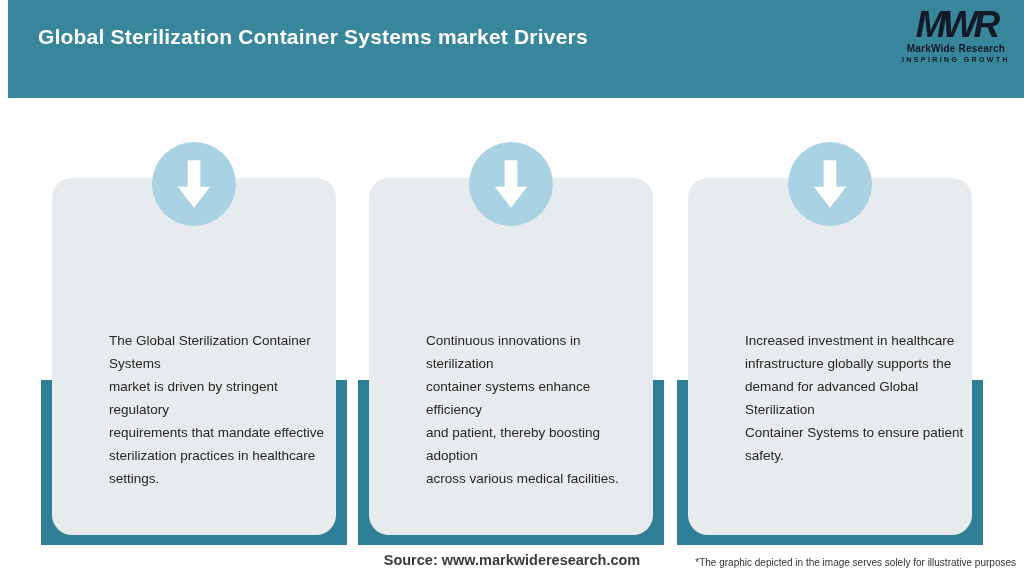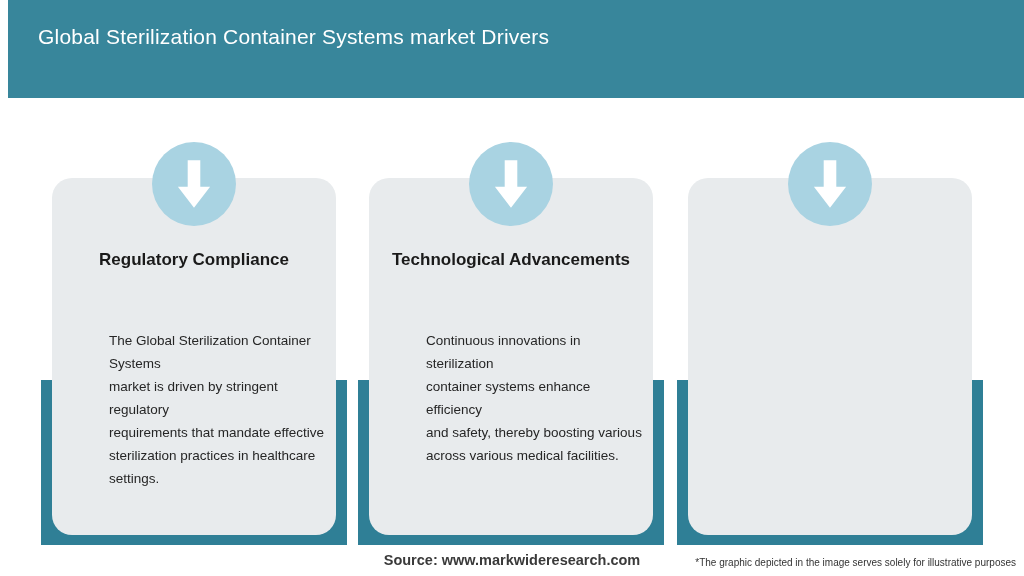--- a/index.html
+++ b/index.html
@@ -9,21 +9,21 @@
     font-family:"Liberation Sans",sans-serif;
     -webkit-font-smoothing:antialiased;
   }
   
   .header{
     position:absolute;left:8px;top:0;width:1016px;height:98px;
     background:var(--header-teal,#38869B);
   }
   .header-title{
     position:absolute;left:30px;top:25px;
-    font-size:21px;font-weight:normal;color:#ffffff;letter-spacing:.2px;
+    font-size:21px;font-weight:bold;color:#ffffff;letter-spacing:.2px;
   }
   .logo{
     position:absolute;right:12px;top:7px;width:112px;
     text-align:center;color:#111A26;line-height:1;
   }
   .logo-acronym{
     font-size:37px;font-weight:bold;font-style:italic;
     letter-spacing:-4px;line-height:.95;
   }
   .logo-name{font-size:10px;font-weight:bold;margin-top:2px;letter-spacing:.2px;}
@@ -66,56 +66,64 @@
   .disclaimer{
     position:absolute;right:8px;top:557px;
     font-size:10px;color:#333333;
   }
 </style>
 </head>
 <body>
 
 <div class="header">
   <div class="header-title">Global Sterilization Container Systems market Drivers</div>
+  <div class="logo">
+    <div class="logo-acronym">MWR</div>
+    <div class="logo-name">MarkWide Research</div>
+    <div class="logo-tagline">INSPIRING GROWTH</div>
+  </div>
 </div>
 
 <div class="card card-1">
   <div class="card-backing"></div>
   <div class="card-face"></div>
   <div class="card-badge">
     <svg viewBox="0 0 60 80" aria-hidden="true">
       <path d="M21 6 H39 V44 H53 L30 74 L7 44 H21 Z" fill="#ffffff"></path>
     </svg>
   </div>
-  <div class="card-title">Regulatory Compliance</div>
   <div class="card-body">The Global Sterilization Container Systems
 market is driven by stringent regulatory
 requirements that mandate effective
 sterilization practices in healthcare settings.</div>
 </div>
 
 <div class="card card-2">
   <div class="card-backing"></div>
   <div class="card-face"></div>
   <div class="card-badge">
     <svg viewBox="0 0 60 80" aria-hidden="true">
       <path d="M21 6 H39 V44 H53 L30 74 L7 44 H21 Z" fill="#ffffff"></path>
     </svg>
   </div>
-  <div class="card-title">Technological Advancements</div>
   <div class="card-body">Continuous innovations in sterilization
 container systems enhance efficiency
-and safety, thereby boosting various
+and patient, thereby boosting adoption
 across various medical facilities.</div>
 </div>
 
 <div class="card card-3">
   <div class="card-backing"></div>
   <div class="card-face"></div>
   <div class="card-badge">
     <svg viewBox="0 0 60 80" aria-hidden="true">
       <path d="M21 6 H39 V44 H53 L30 74 L7 44 H21 Z" fill="#ffffff"></path>
     </svg>
   </div>
+  <div class="card-body">Increased investment in healthcare
+infrastructure globally supports the
+demand for advanced Global Sterilization
+Container Systems to ensure patient
+safety.</div>
 </div>
 
 <div class="source">Source: www.markwideresearch.com</div>
 <div class="disclaimer">*The graphic depicted in the image serves solely for illustrative purposes</div>
 
 </body></html>

